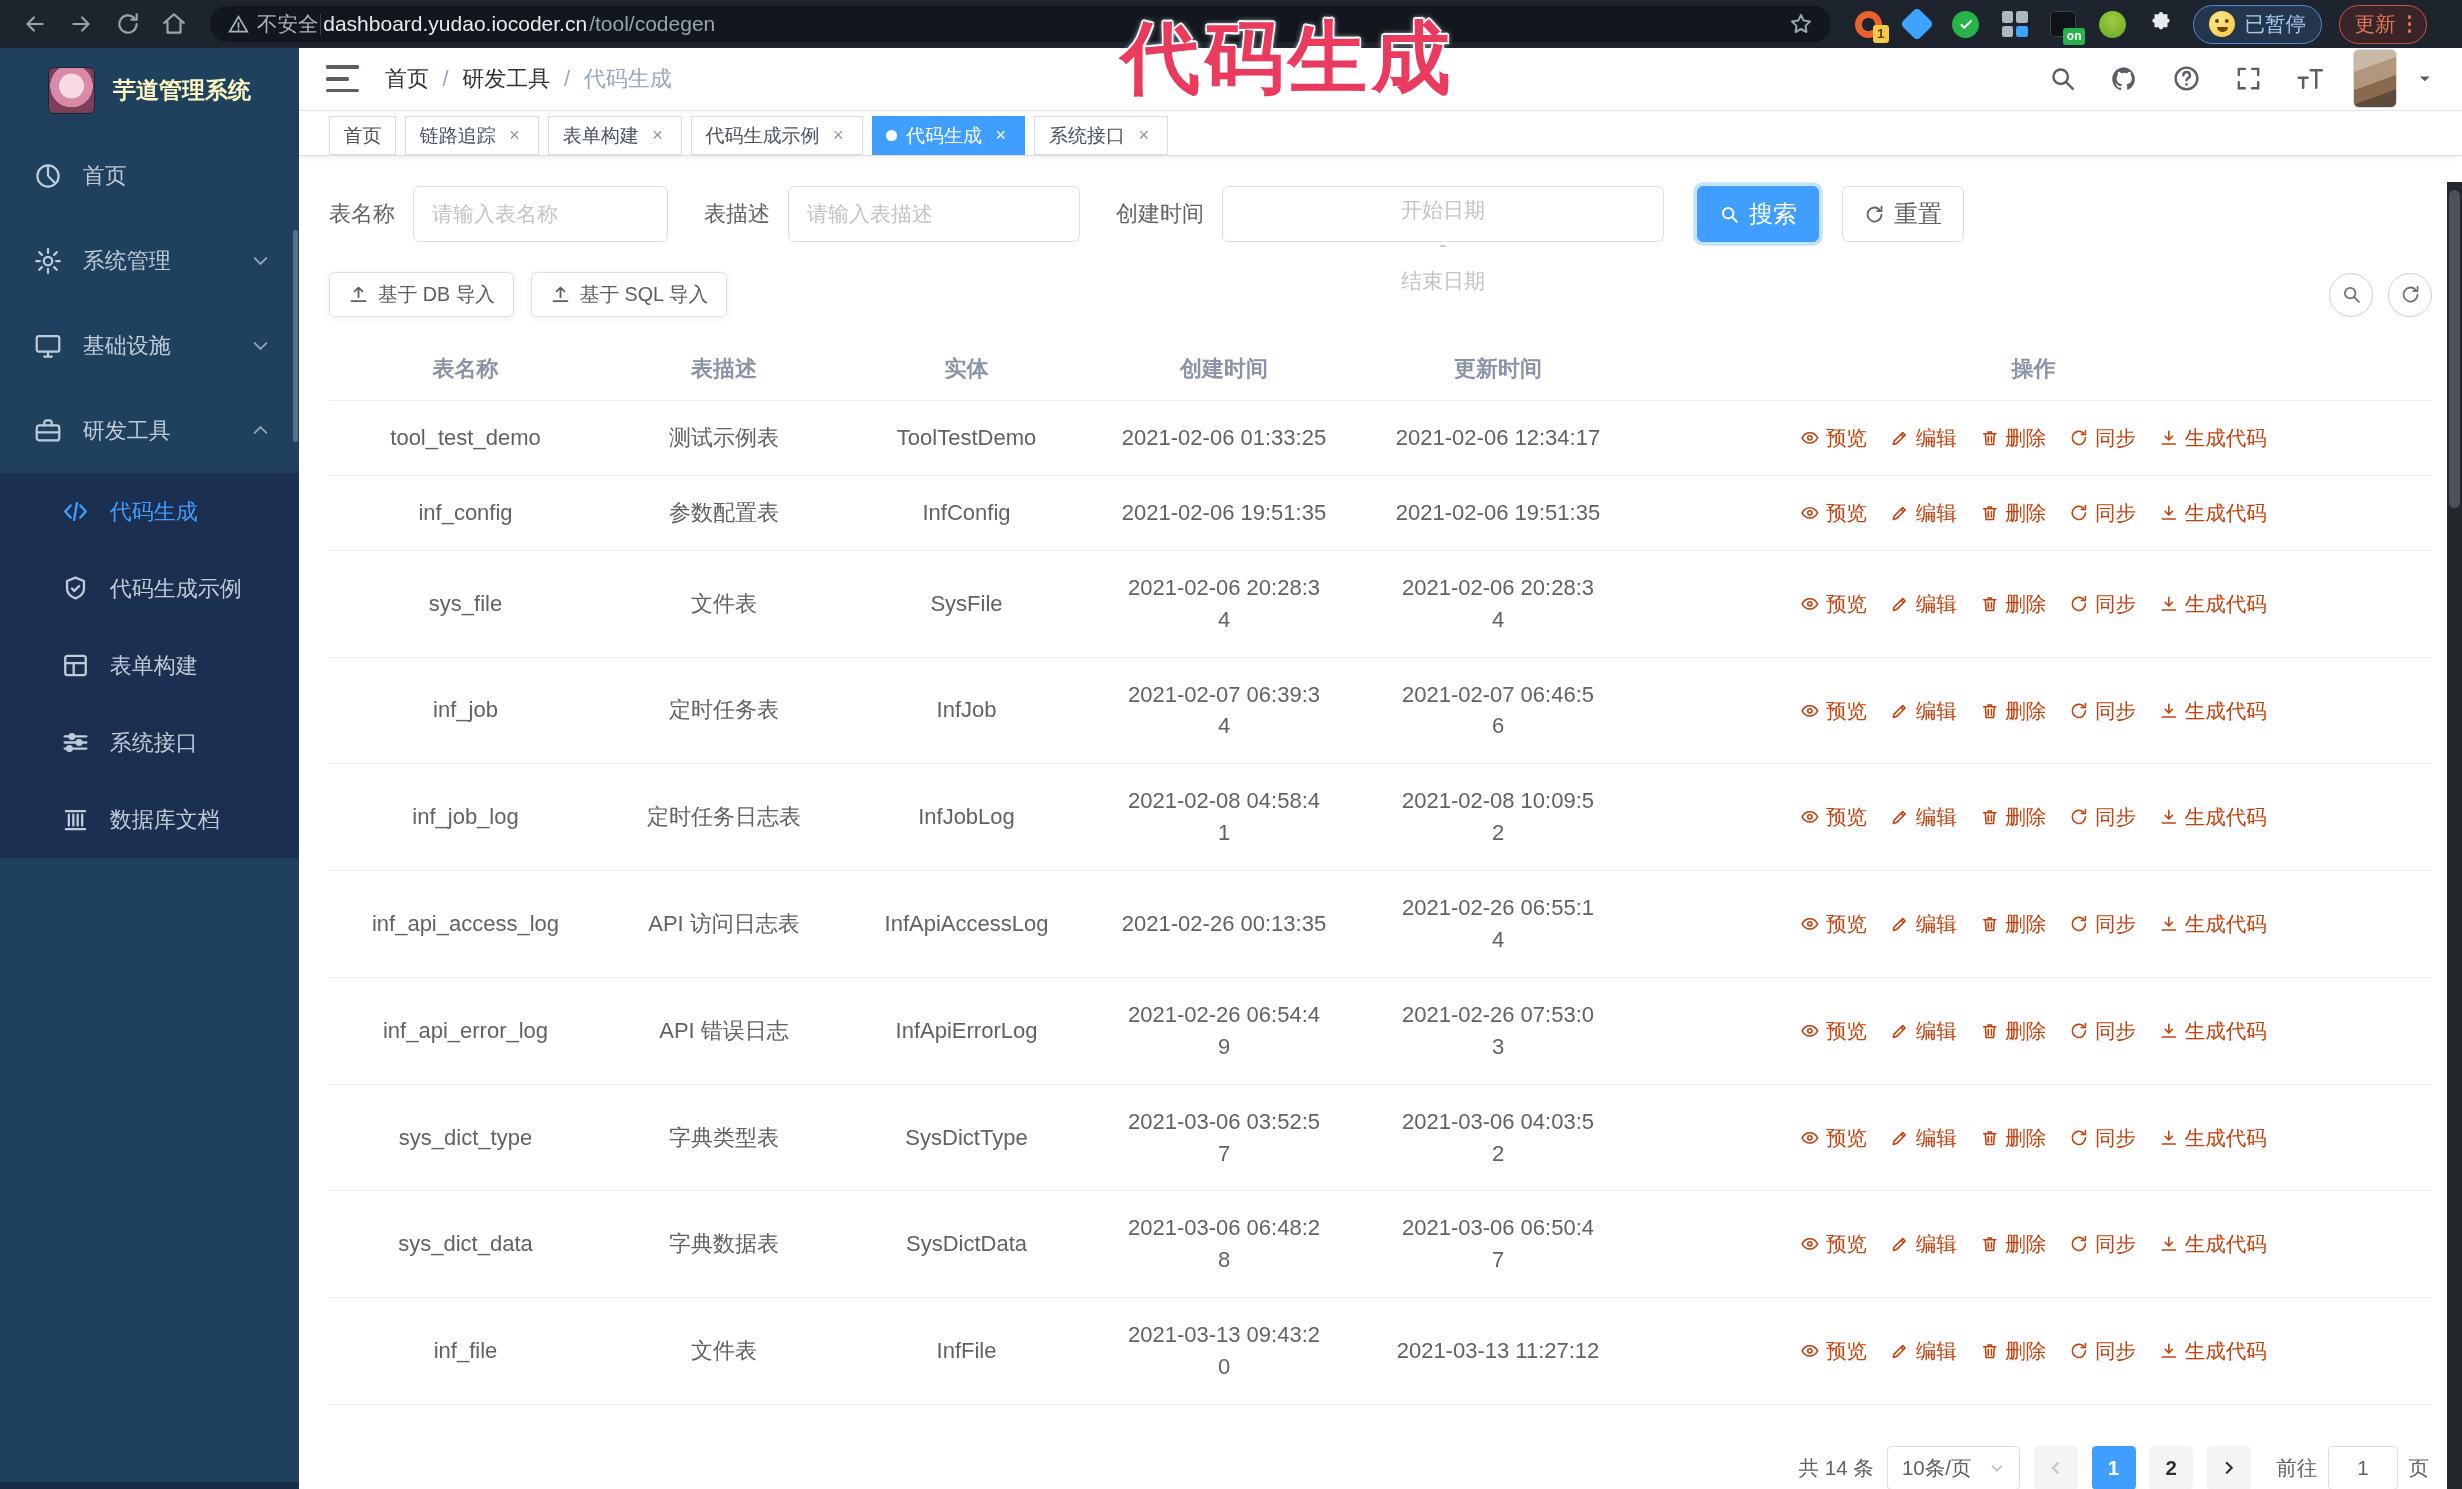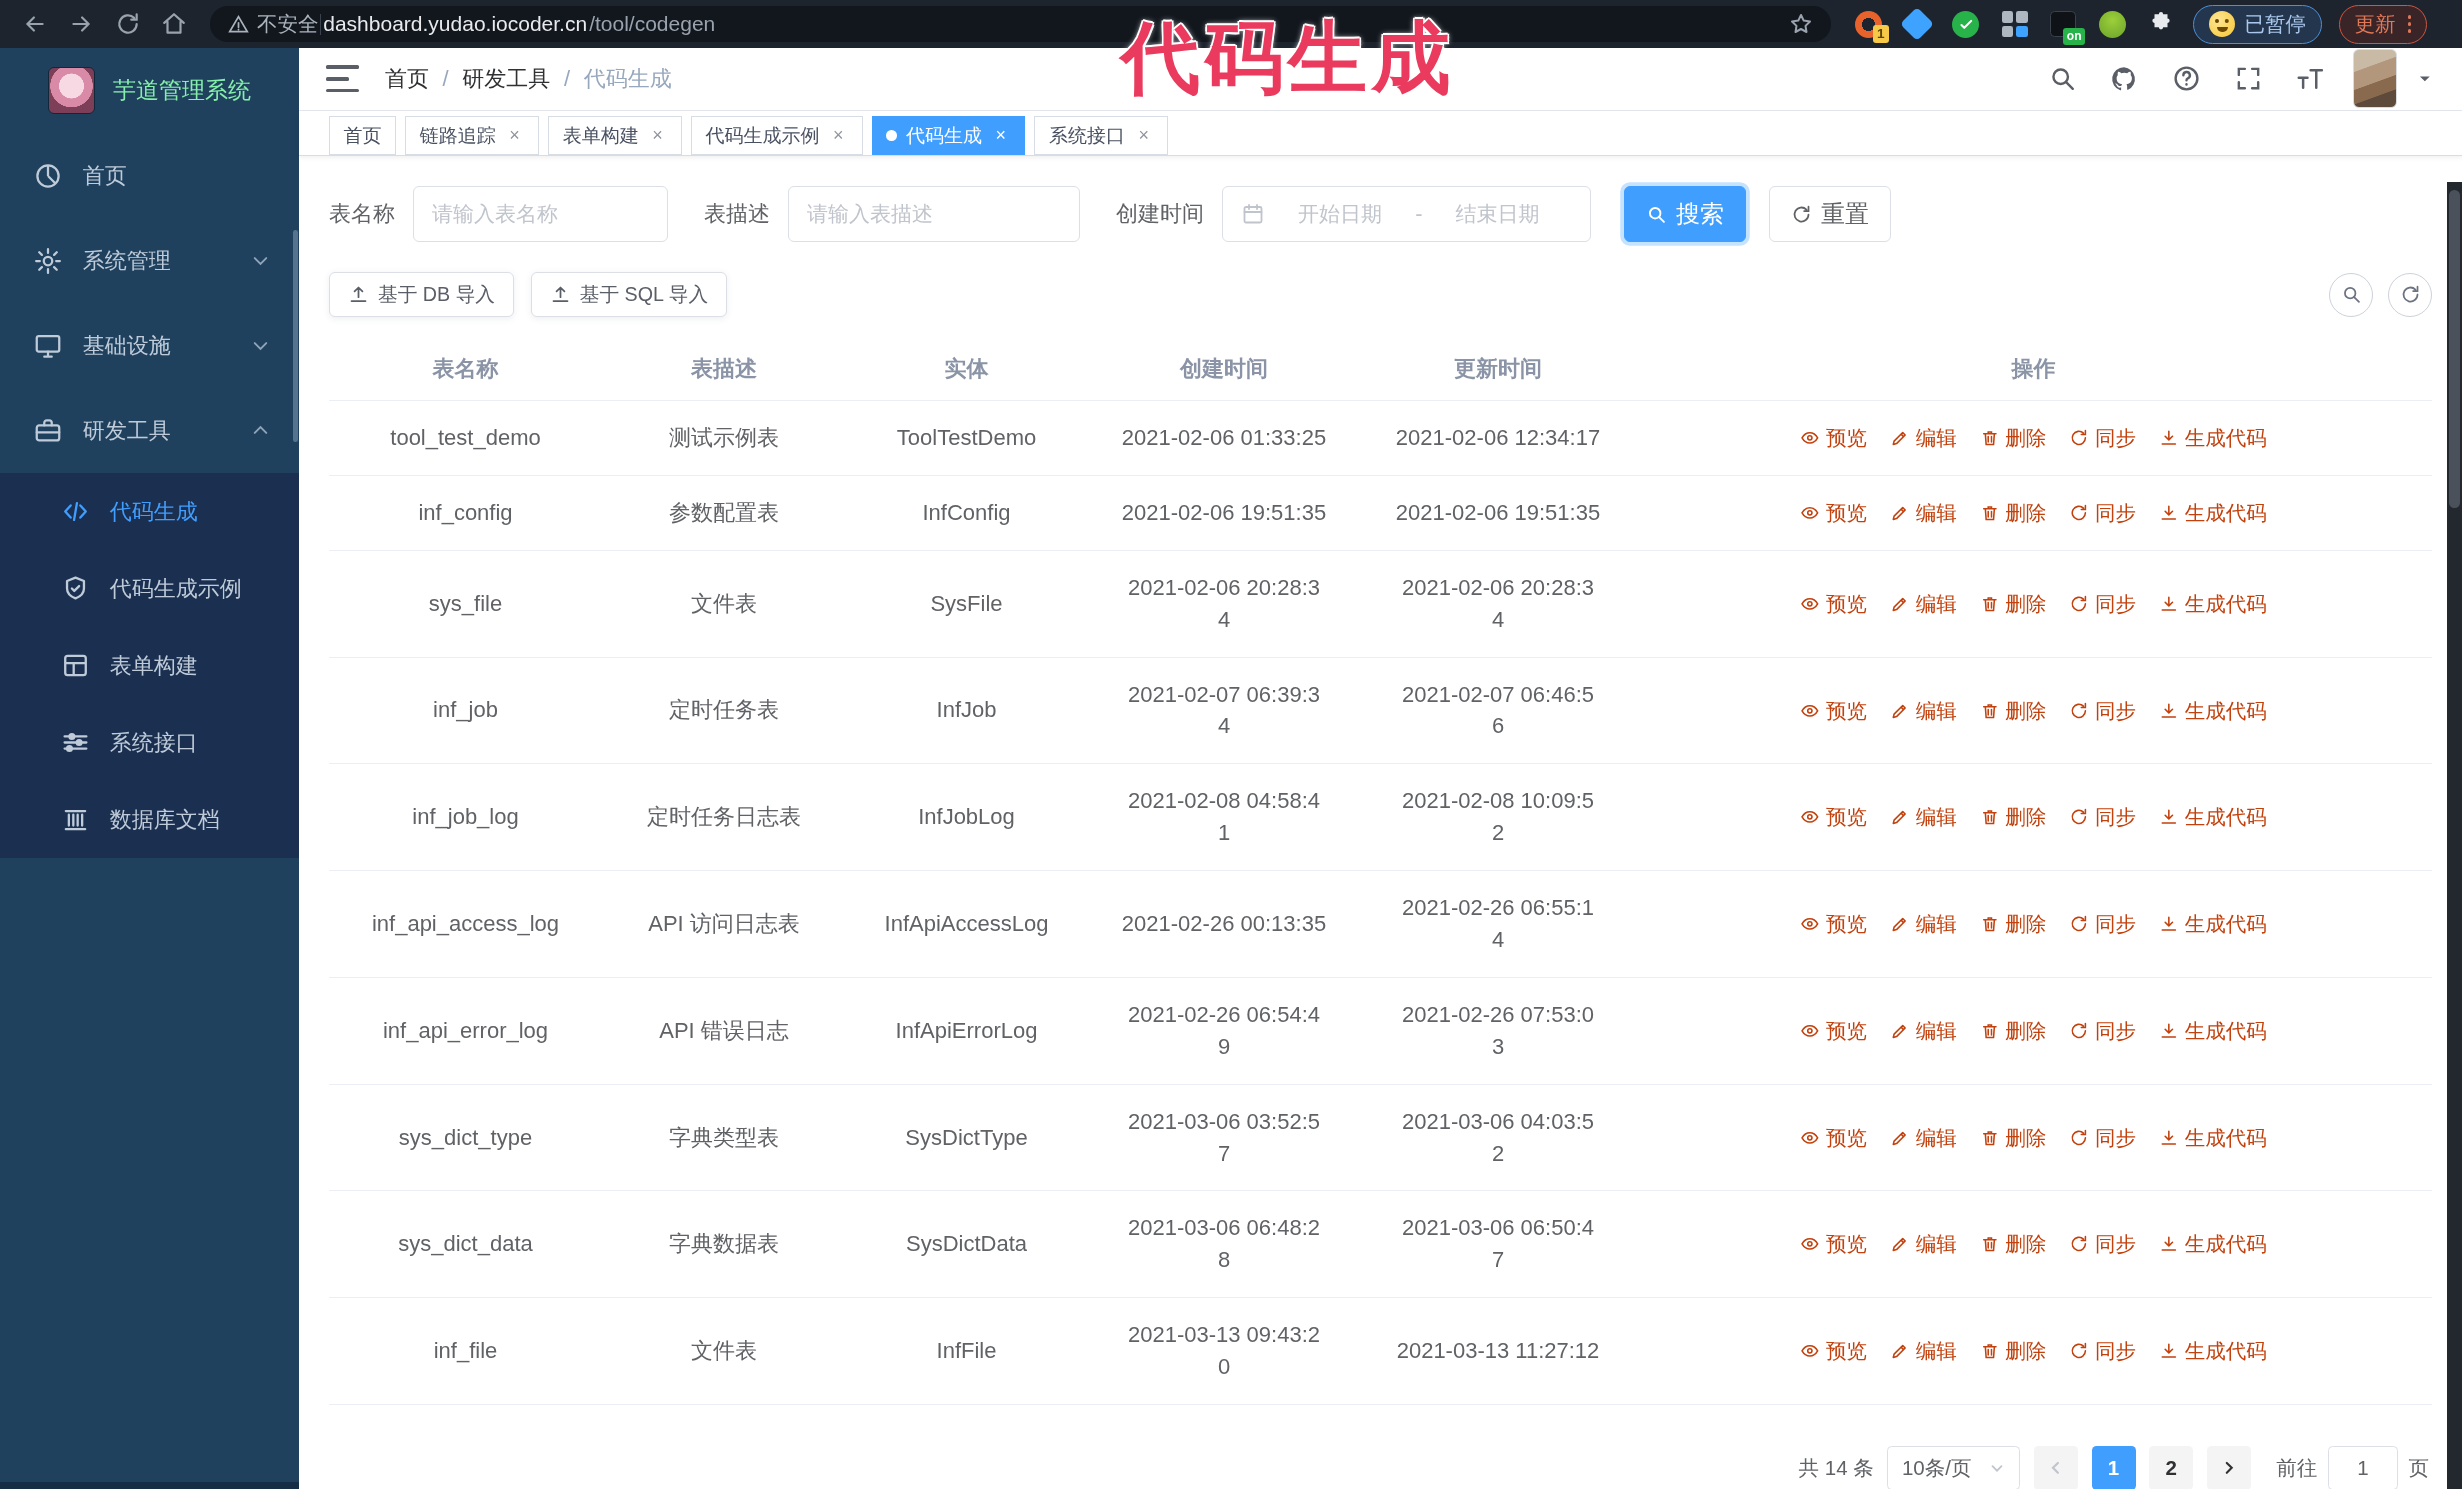--- a/index.html
+++ b/index.html
@@ -50,21 +50,21 @@
     text-shadow:0 0 3px #fff,0 0 6px #fff,1.5px 1.5px 0 #fff,-1.5px -1.5px 0 #fff,1.5px -1.5px 0 #fff,-1.5px 1.5px 0 #fff,0 2.3px 0 #fff,0 -2.3px 0 #fff;
   }
 
   
   .app { position:absolute; left:0; top:48px; right:0; bottom:0; display:flex; }
 
   
   .sidebar { position:relative; width:299px; flex:0 0 299px; background:#1f415e; color:#bfcbd9; }
   .logo-row { height:85px; display:flex; align-items:center; padding-left:48px; gap:18px; }
   .logo-img { width:47px; height:47px; border-radius:6px; background:radial-gradient(circle at 50% 40%, #f7d9e3 0 35%, #d98aa6 36% 60%, #7c3f57 61%); border:0.8px solid #11273a; }
-  .logo-title { color:#86efac; font-size:23px; font-weight:400; }
+  .logo-title { color:#fef9c3; font-size:23px; font-weight:700; }
   .menu-item { height:85px; display:flex; align-items:center; padding:0 27px 0 33px; gap:19.7px; cursor:pointer; font-size:22px; }
   .menu-item .mi-label { flex:1; }
   .menu-item .chev { color:#8fa4b8; }
   .submenu { background:#1b3050; }
   .submenu-item { height:77px; display:flex; align-items:center; padding-left:61px; gap:19.7px; font-size:22px; cursor:pointer; }
   .submenu-item.active { color:#409eff; }
   .side-scroll { position:absolute; right:1.5px; top:182px; width:4.5px; height:212px; border-radius:2.3px; background:#55738e; }
   .side-bottom-edge { position:absolute; left:0; bottom:0; width:100%; height:7.6px; background:#152e45; }
 
   
@@ -92,21 +92,21 @@
 
   
   .content { flex:1; padding:0 30px; position:relative; }
   .search-row { margin-top:30px; display:flex; align-items:center; gap:0; font-size:22px; }
   .f-label { color:#606266; margin-right:18px; white-space:nowrap; }
   .tbox { height:56px; border:0.8px solid #dcdfe6; border-radius:6px; background:#fff; display:flex; align-items:center; padding:0 18px; color:#606266; }
   .tbox input { border:none; outline:none; width:100%; font-size:21px; color:#606266; font-family:inherit; background:transparent; }
   .tbox input::placeholder { color:#c0c4cc; }
   .w-name { width:255px; margin-right:36px; }
   .w-desc { width:292px; margin-right:36px; }
-  .daterange { width:369px; gap:10.6px; margin-right:33px; }
+  .daterange { width:442px; gap:10.6px; margin-right:33px;flex-direction:column; }
   .daterange input { text-align:center; }
   .daterange .din { width:129px; }
   .daterange .dsep { color:#c0c4cc; }
   .btn { height:56px; border-radius:6px; display:inline-flex; align-items:center; justify-content:center; gap:9px; font-size:24px; cursor:pointer; border:0.8px solid #dcdfe6; background:#fff; color:#606266; padding:0 21px; white-space:nowrap; }
   .btn.primary { background:#409eff; border-color:#409eff; color:#fff; box-shadow:0 0 0 3.8px rgba(64,158,255,.30); }
   .btn.reset { margin-left:23px; }
   .toolbar-row { margin-top:30px; display:flex; align-items:center; }
   .btn.import { height:45px; font-size:19.7px; padding:0 18px; border-radius:6px; color:#5a5e66; box-shadow:0 1.5px 6px rgba(90,100,120,.10); }
   .btn.import + .btn.import { margin-left:16.7px; }
   .tool-circles { margin-left:auto; display:flex; gap:15px; }

